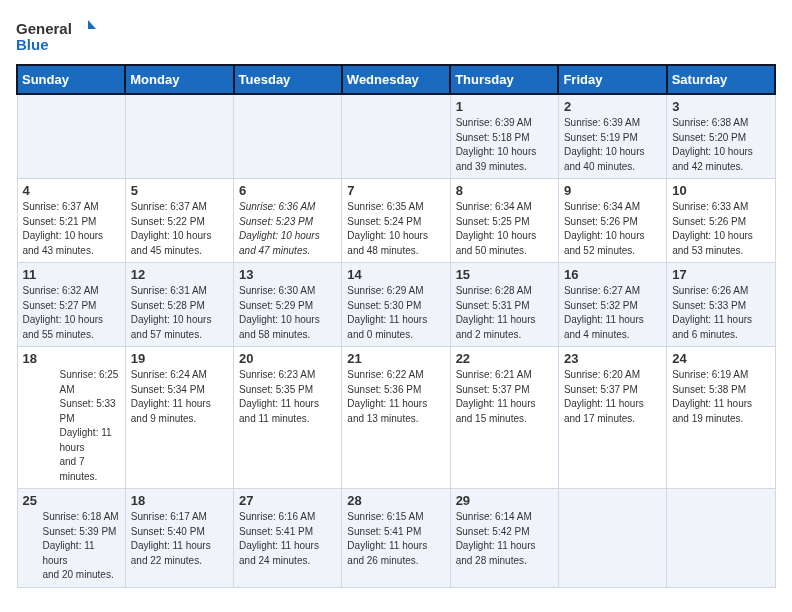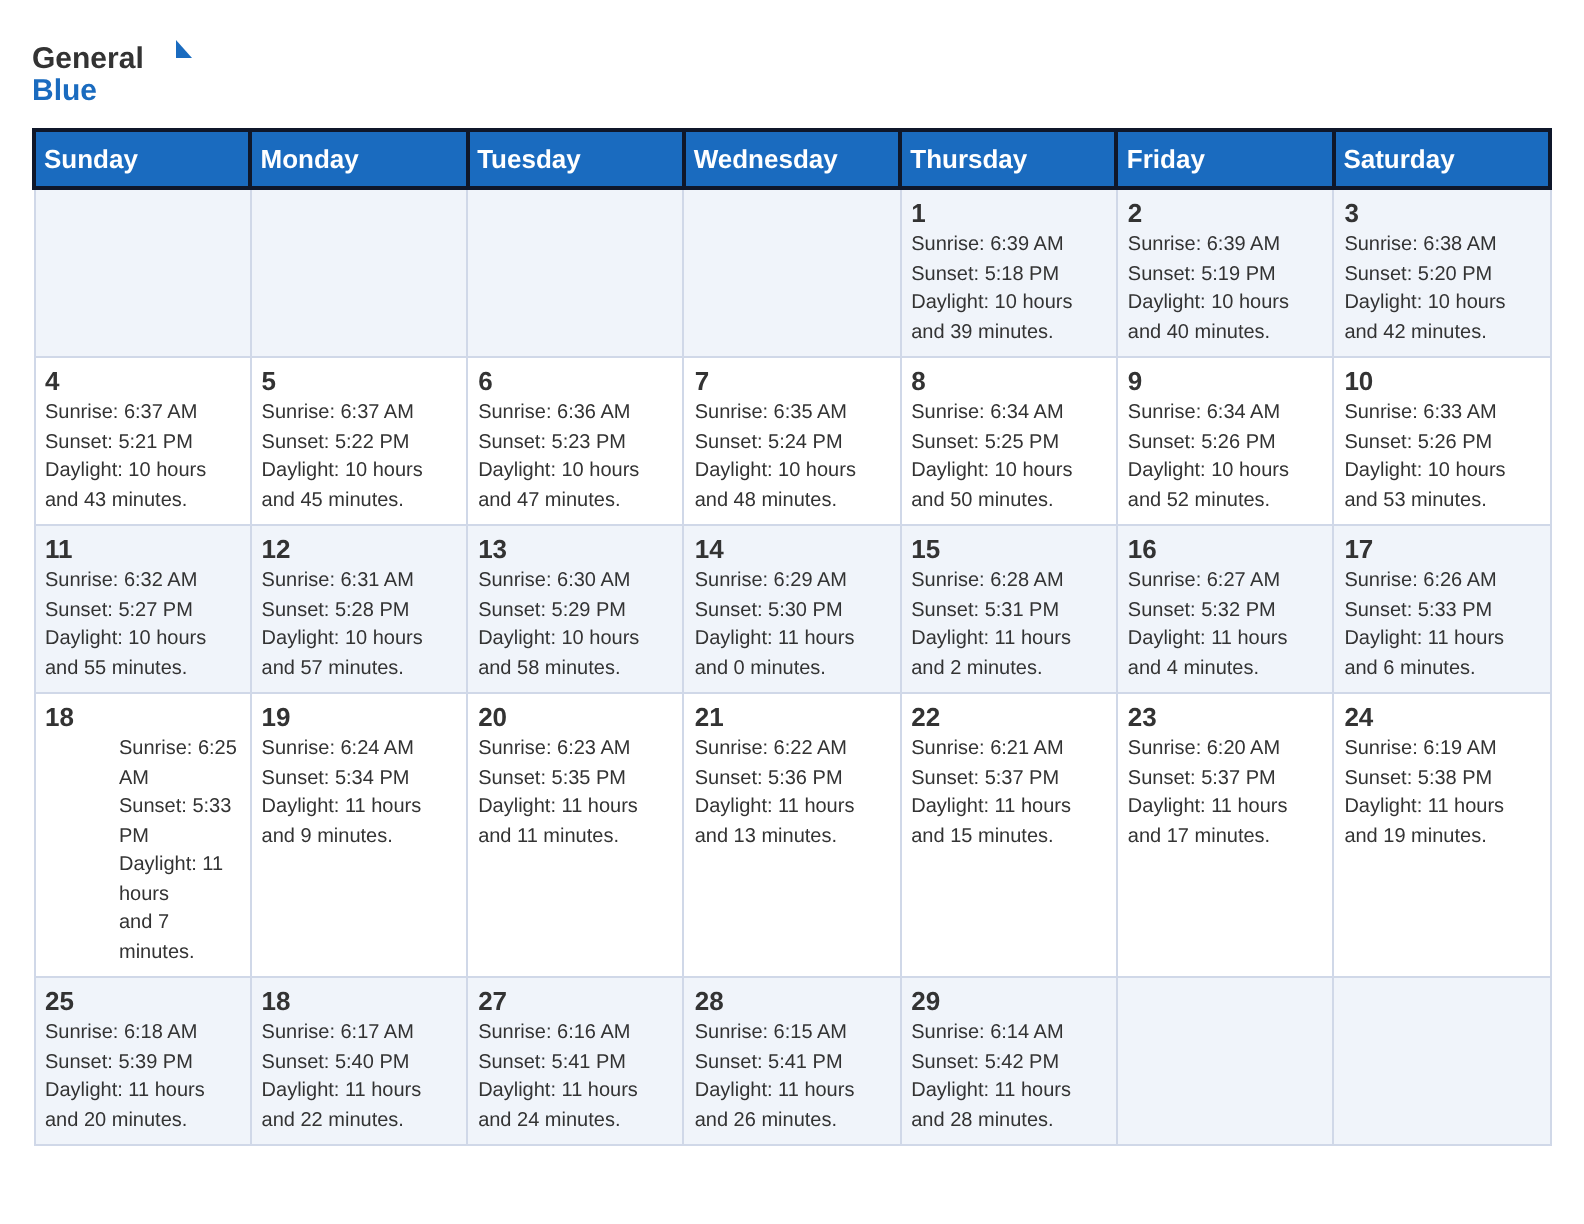--- a/index.html
+++ b/index.html
@@ -145,21 +145,21 @@
         </td>
         <td>
           <span class="day-number">5</span>
           <div class="day-info" style="white-space: pre-line;">Sunrise: 6:37 AM
 Sunset: 5:22 PM
 Daylight: 10 hours
 and 45 minutes.</div>
         </td>
         <td>
           <span class="day-number">6</span>
-          <div class="day-info" style="white-space: pre-line;">Sunrise: 6:36 AM
+          <div class="day-info" style="white-space: pre-line; font-style: italic;">Sunrise: 6:36 AM
 Sunset: 5:23 PM
 Daylight: 10 hours
 and 47 minutes.</div>
         </td>
         <td>
           <span class="day-number">7</span>
           <div class="day-info" style="white-space: pre-line;">Sunrise: 6:35 AM
 Sunset: 5:24 PM
 Daylight: 10 hours
 and 48 minutes.</div>
@@ -284,21 +284,21 @@
           <span class="day-number">24</span>
           <div class="day-info" style="white-space: pre-line;">Sunrise: 6:19 AM
 Sunset: 5:38 PM
 Daylight: 11 hours
 and 19 minutes.</div>
         </td>
       </tr>
       <tr>
         <td>
           <span class="day-number">25</span>
-          <div class="day-info" style="white-space: pre-line;">Sunrise: 6:18 AM
+          <div class="day-info" style="white-space: pre-line; margin-left: 20px;">Sunrise: 6:18 AM
 Sunset: 5:39 PM
 Daylight: 11 hours
 and 20 minutes.</div>
         </td>
         <td>
           <span class="day-number">18</span>
           <div class="day-info" style="white-space: pre-line;">Sunrise: 6:17 AM
 Sunset: 5:40 PM
 Daylight: 11 hours
 and 22 minutes.</div>

